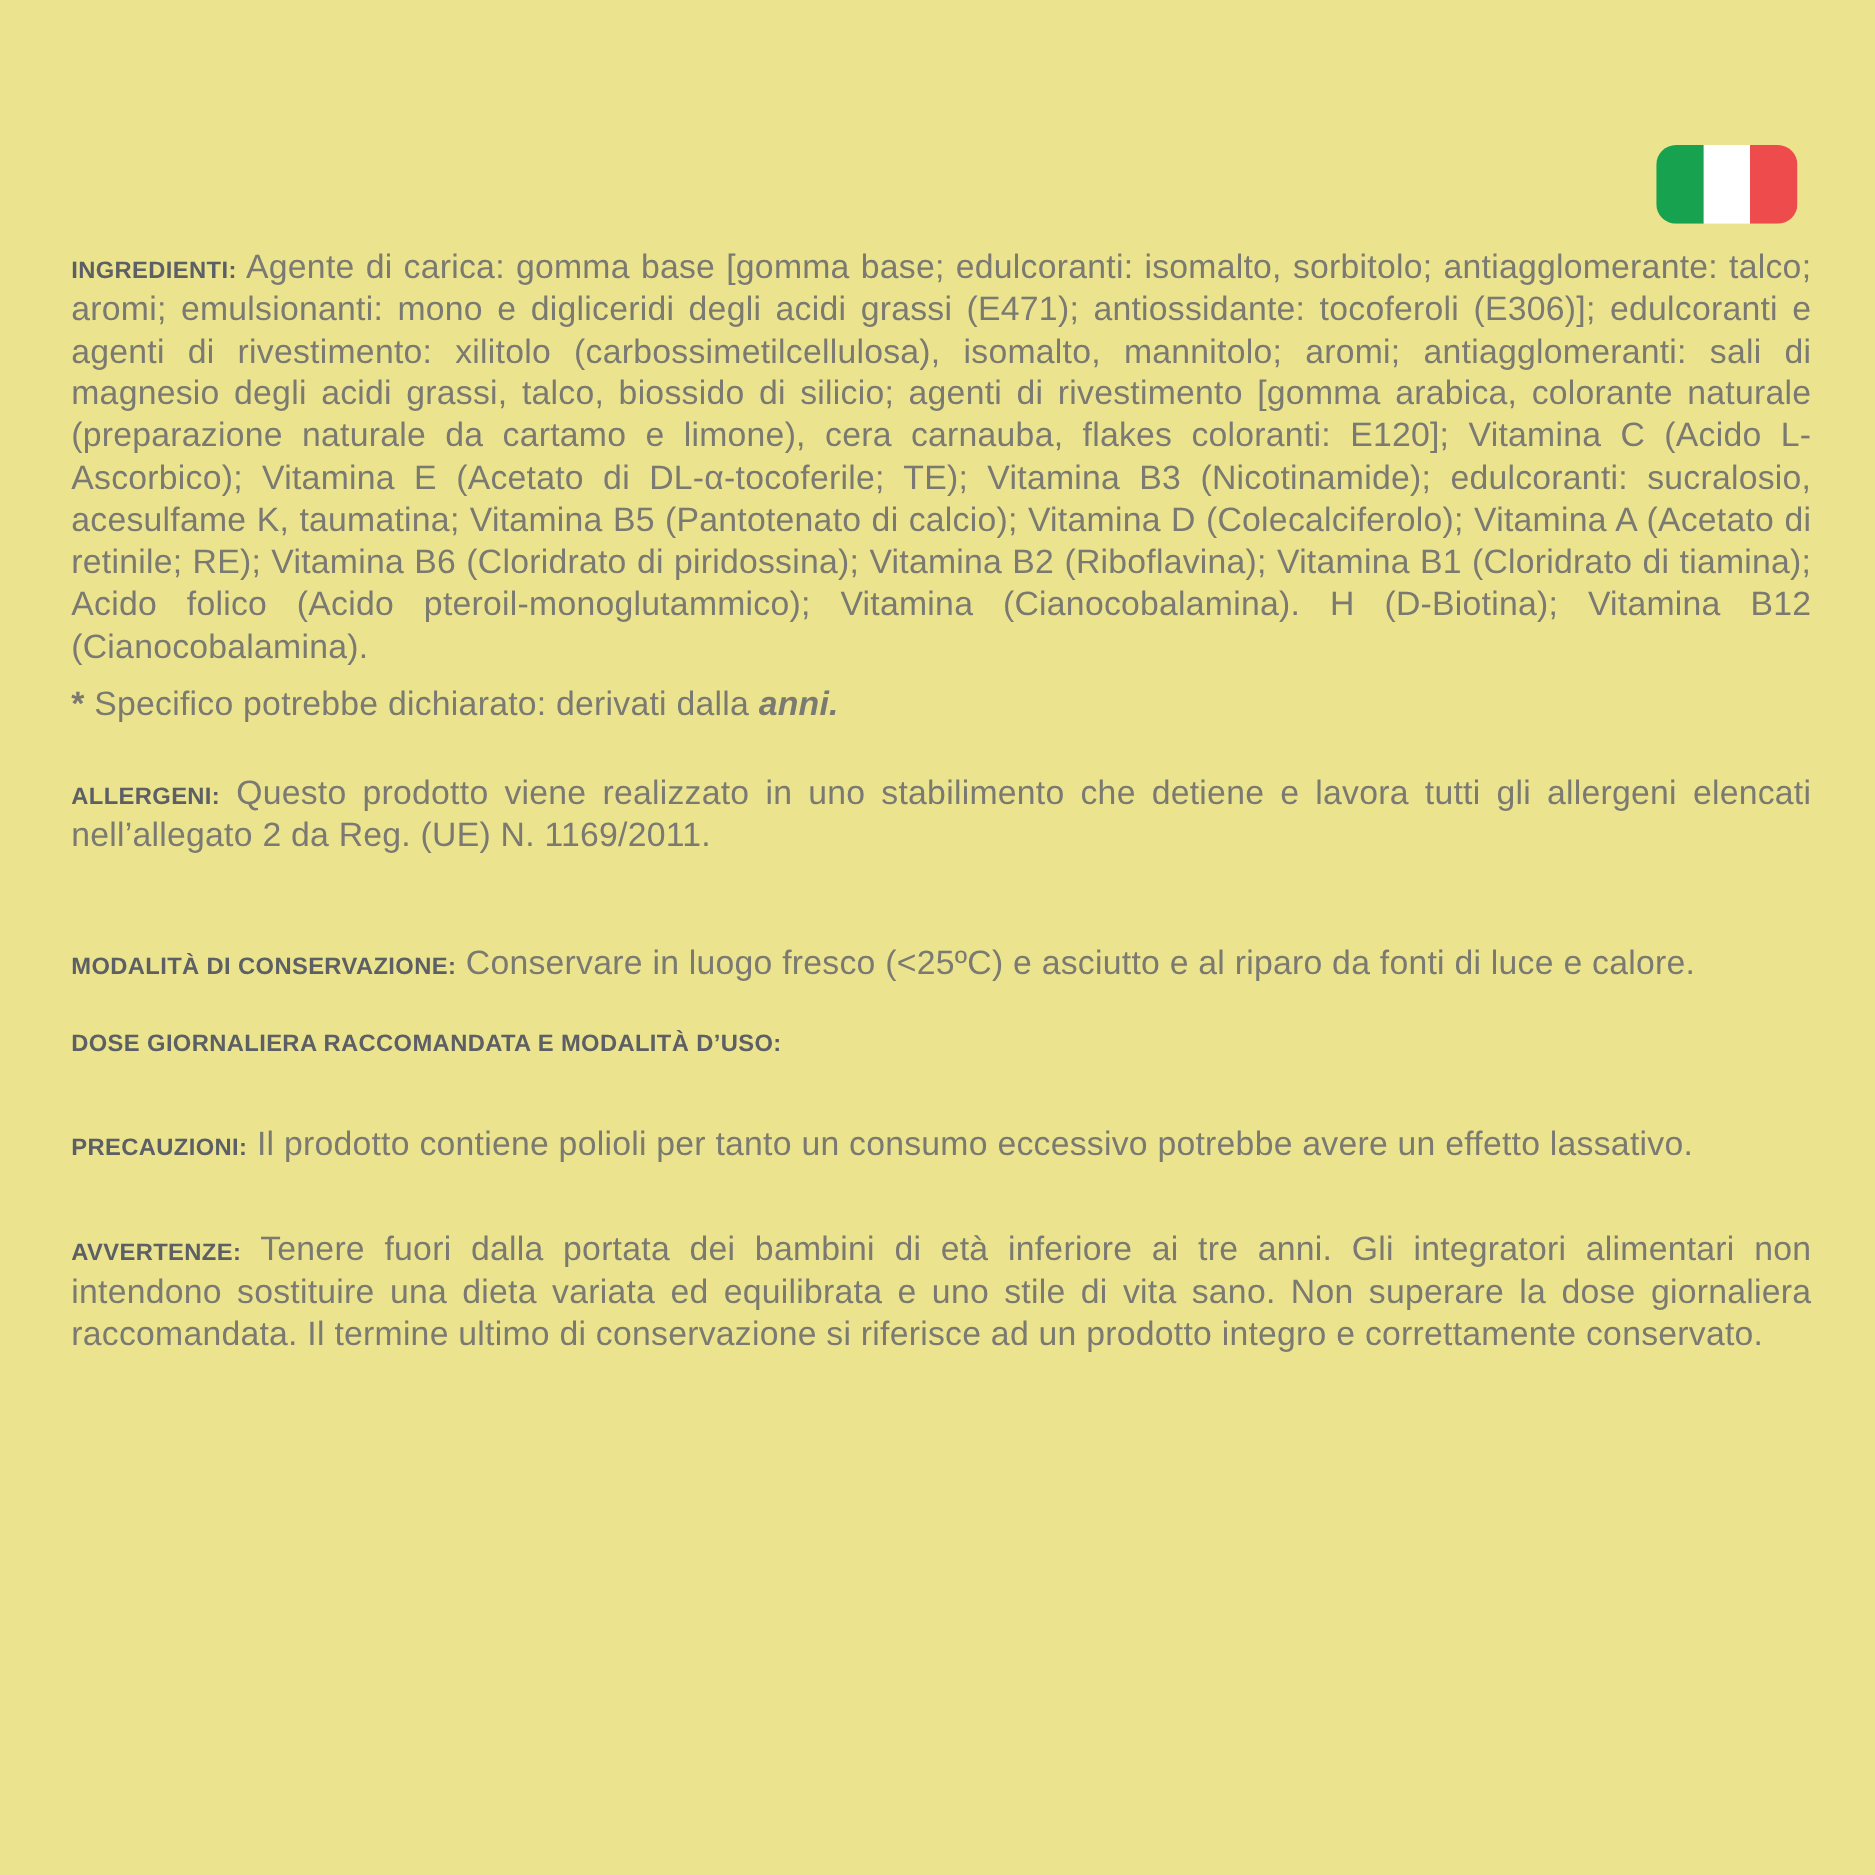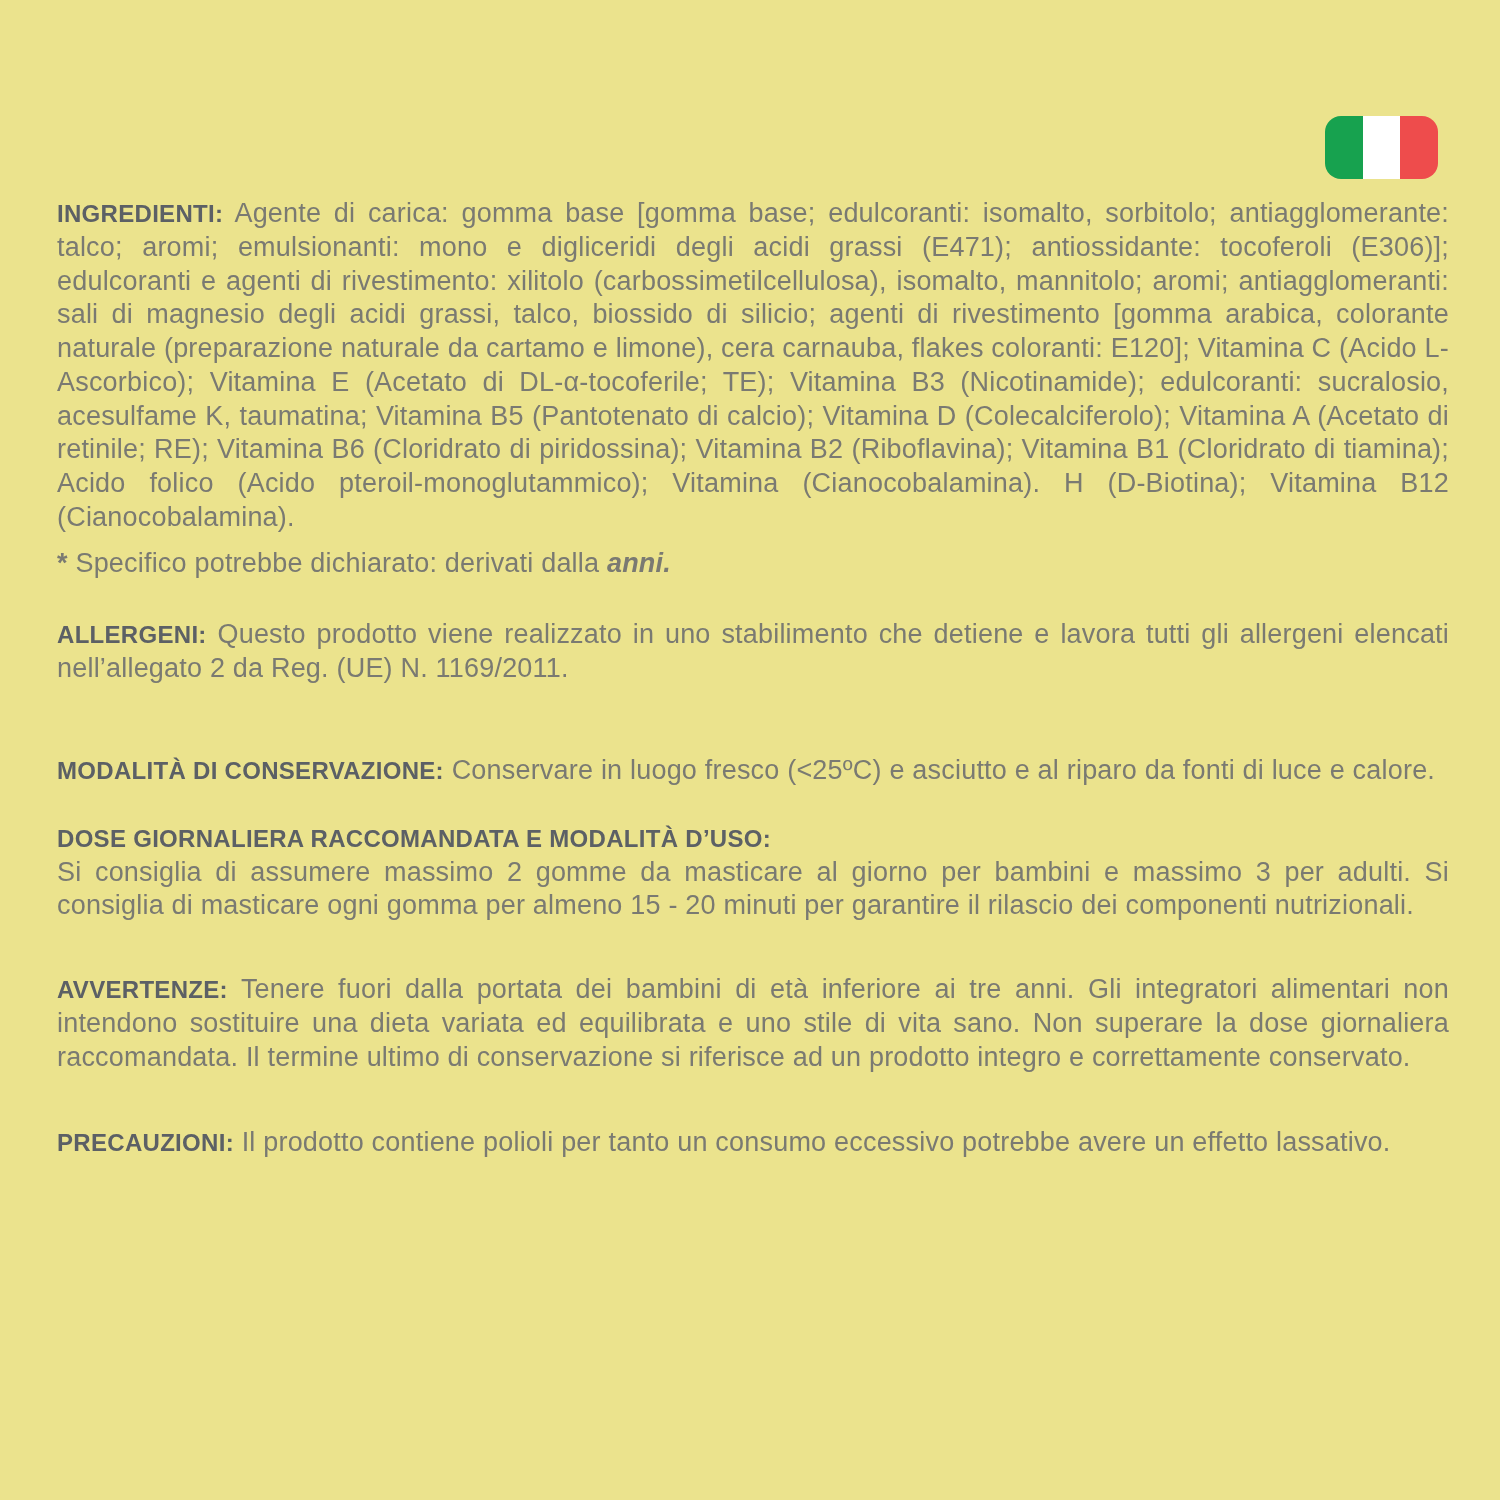--- a/index.html
+++ b/index.html
@@ -32,21 +32,21 @@
   p { margin: 0; }
   .para {
     font-size: 27px;
     line-height: 1.25;
     letter-spacing: 0.2px;
     text-align: justify;
   }
   .heading {
     font-weight: bold;
     color: #5C6065;
-    font-size: 24px;
+    font-size: 19px;
     letter-spacing: 0.3px;
   }
   .heading.block { display: block; text-align: left; margin-bottom: 2px; }
   .note { margin-top: 12px; text-align: left; }
   .note .star { font-weight: bold; }
   .note .allergen { font-weight: bold; font-style: italic; }
   .sec-allergeni    { margin-top: 38px; }
   .sec-conservazione{ margin-top: 68px; }
   .sec-dose         { margin-top: 36px; }
   .sec-avvertenze   { margin-top: 50px; }
@@ -77,26 +77,25 @@
     <span>Questo prodotto viene realizzato in uno stabilimento che detiene e lavora tutti gli allergeni elencati nell’allegato 2 da Reg. (UE) N. 1169/2011.</span>
   </p>
 
   <p class="para sec-conservazione">
     <span class="heading">MODALITÀ DI CONSERVAZIONE:</span>
     <span>Conservare in luogo fresco (&lt;25ºC) e asciutto e al riparo da fonti di luce e calore.</span>
   </p>
 
   <p class="para sec-dose">
     <span class="heading block">DOSE GIORNALIERA RACCOMANDATA E MODALITÀ D’USO:</span>
-    <span>Si consiglia di assumere massimo 2 gomme da masticare al giorno per bambini e massimo 3 per adulti. Si consiglia di masticare ogni gomma per almeno 15 - 20 minuti per garantire il rilascio dei componenti nutrizionali.</span>
+  </p>
+
+  <p class="para sec-precauzioni">
+    <span class="heading">PRECAUZIONI:</span>
+    <span>Il prodotto contiene polioli per tanto un consumo eccessivo potrebbe avere un effetto lassativo.</span>
   </p>
 
   <p class="para sec-avvertenze">
     <span class="heading">AVVERTENZE:</span>
     <span>Tenere fuori dalla portata dei bambini di età inferiore ai tre anni. Gli integratori alimentari non intendono sostituire una dieta variata ed equilibrata e uno stile di vita sano. Non superare la dose giornaliera raccomandata. Il termine ultimo di conservazione si riferisce ad un prodotto integro e correttamente conservato.</span>
   </p>
 
-  <p class="para sec-precauzioni">
-    <span class="heading">PRECAUZIONI:</span>
-    <span>Il prodotto contiene polioli per tanto un consumo eccessivo potrebbe avere un effetto lassativo.</span>
-  </p>
-
 </div>
 
 </body></html>

